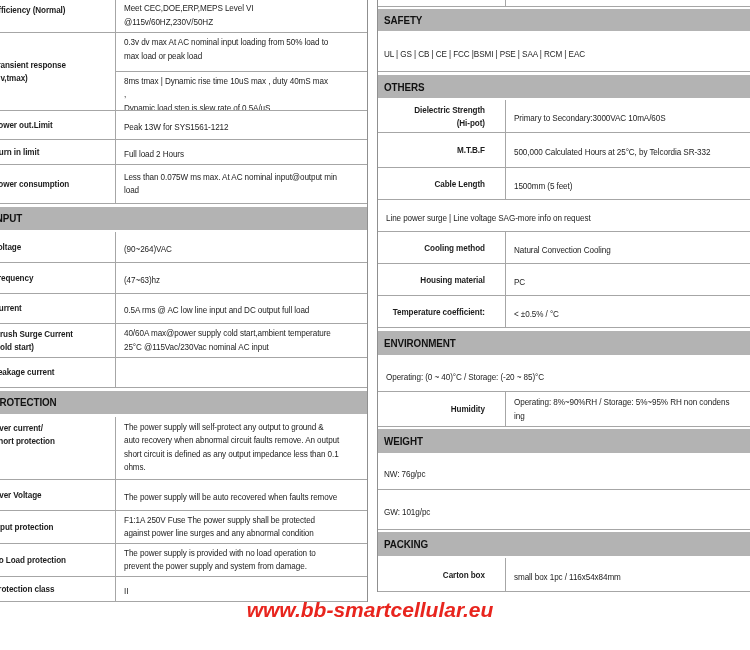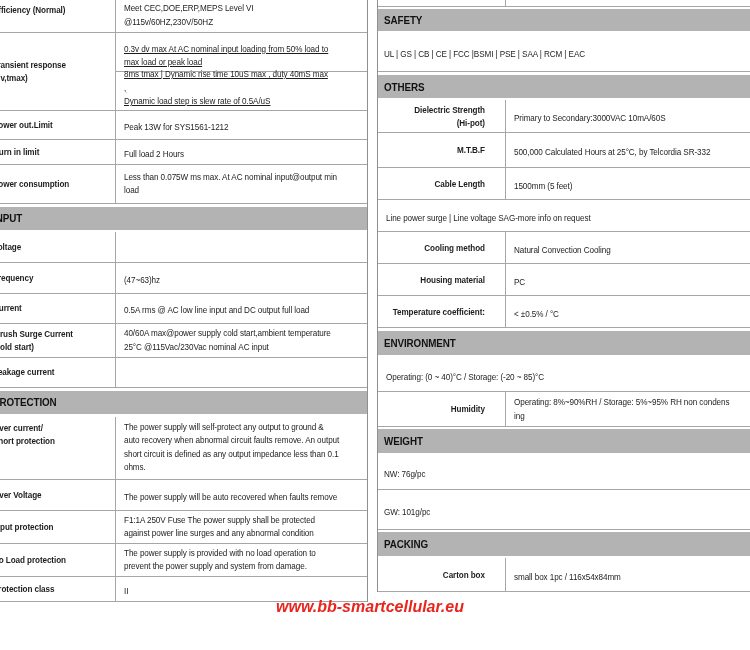--- a/index.html
+++ b/index.html
@@ -17,26 +17,26 @@
   .val{flex:1;min-width:0;padding:2px 4px 2px 8px;box-sizing:border-box;}
   .full{flex:1;padding:2px 4px 2px 6px;box-sizing:border-box;}
   .row.va-top .val{padding-top:3px;}
   .ct{display:inline-block;white-space:pre-line;width:117%;transform:scaleX(0.855);
       transform-origin:0 0;font-size:9.5px;line-height:13.5px;letter-spacing:-0.1px;}
   .lbl .ct{font-weight:bold;}
   .band{background:var(--band,#b3b3b3);box-sizing:border-box;display:flex;align-items:center;
         padding-left:6px;border-top:3px solid #fff;border-bottom:2px solid #fff;}
   .band .ct{font-size:11.5px;font-weight:bold;line-height:12px;color:#111;}
   .subvals{flex:1;display:flex;flex-direction:column;align-self:stretch;}
-  .subval{display:flex;align-items:flex-end;padding:2px 4px 2px 8px;box-sizing:border-box;text-decoration:underline;}
+  .subval{display:flex;align-items:flex-start;padding:2px 4px 2px 8px;box-sizing:border-box;}
   .subval.first{border-bottom:1px solid #a6a6a6;}
   .stub-row{border-bottom:1px solid #a6a6a6;display:flex;box-sizing:border-box;}
   .stub-lbl{width:128px;border-right:1px solid #a6a6a6;box-sizing:border-box;}
   .footer{position:absolute;left:0;top:598px;width:740px;text-align:center;}
-  .site{color:var(--red,#e8251e);font-weight:bold;font-style:italic;font-size:16px;
+  .site{color:var(--red,#e8251e);font-weight:bold;font-style:italic;font-size:21px;
         text-decoration:none;cursor:pointer;font-family:"Liberation Sans",sans-serif;}
 </style>
 </head>
 <body>
 
 <div class="page">
 
   <div class="spec-table left-table">
 
     <div class="row va-top" style="min-height:33px">
@@ -87,20 +87,21 @@
     </div>
 
     <div class="band" style="height:28px">
         <span class="ct">INPUT</span>
       </div>
 
     <div class="row" style="min-height:31px">
       <div class="lbl">
           <span class="ct">Voltage</span>
         </div>
+      <div class="val"><span class="ct">(90~264)VAC</span></div>
     </div>
     <div class="row" style="min-height:31px">
       <div class="lbl">
           <span class="ct">Frequency</span>
         </div>
       <div class="val"><span class="ct">(47~63)hz</span></div>
     </div>
     <div class="row" style="min-height:30px">
       <div class="lbl">
           <span class="ct">Current</span>

